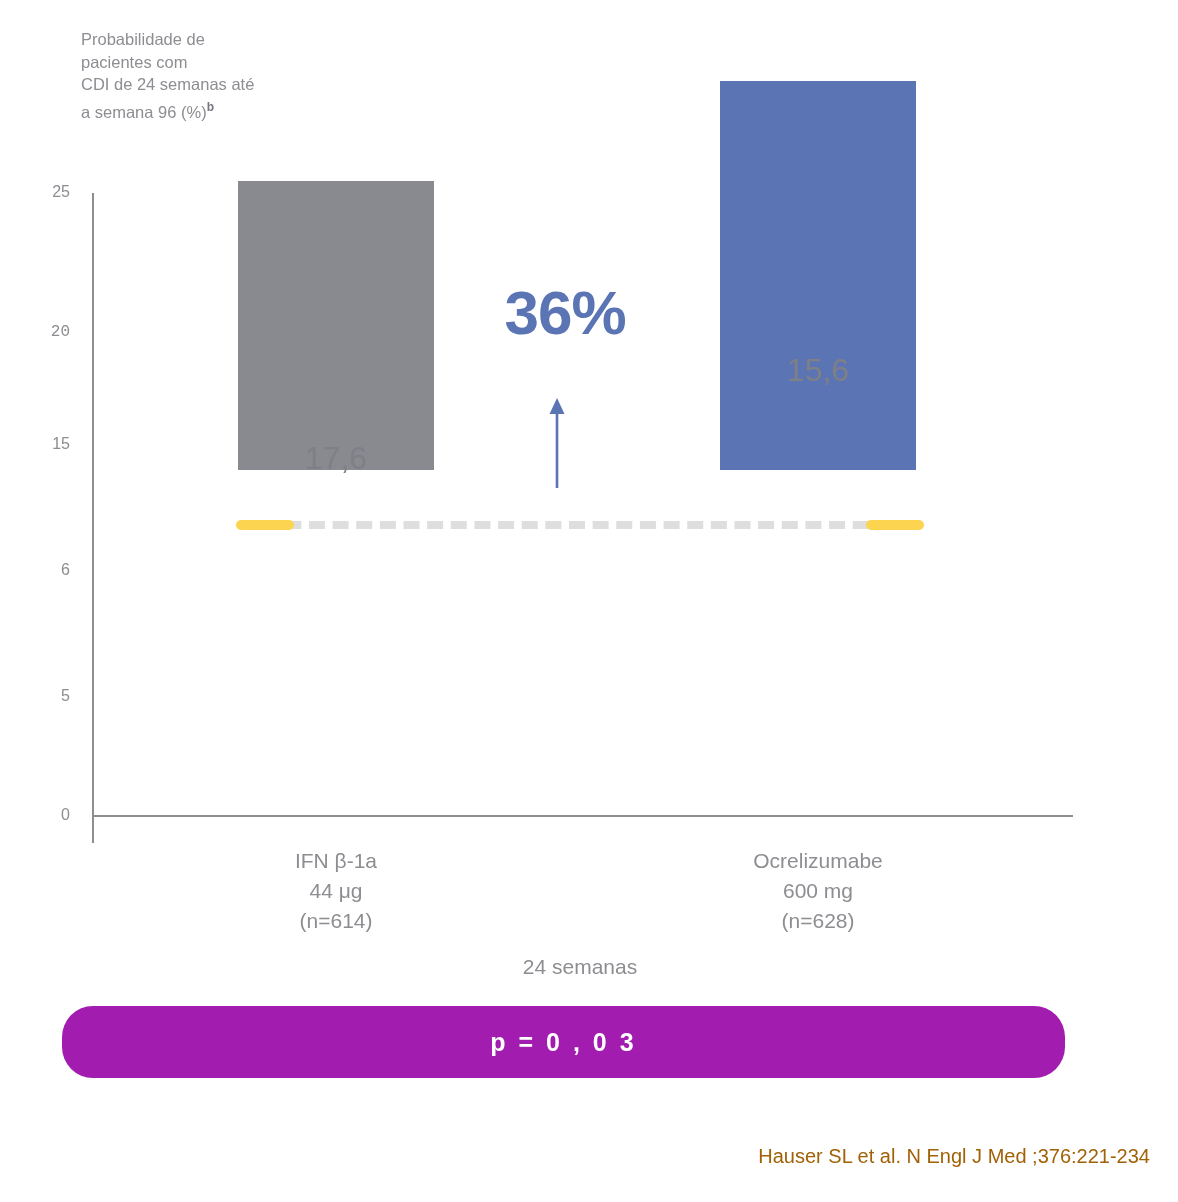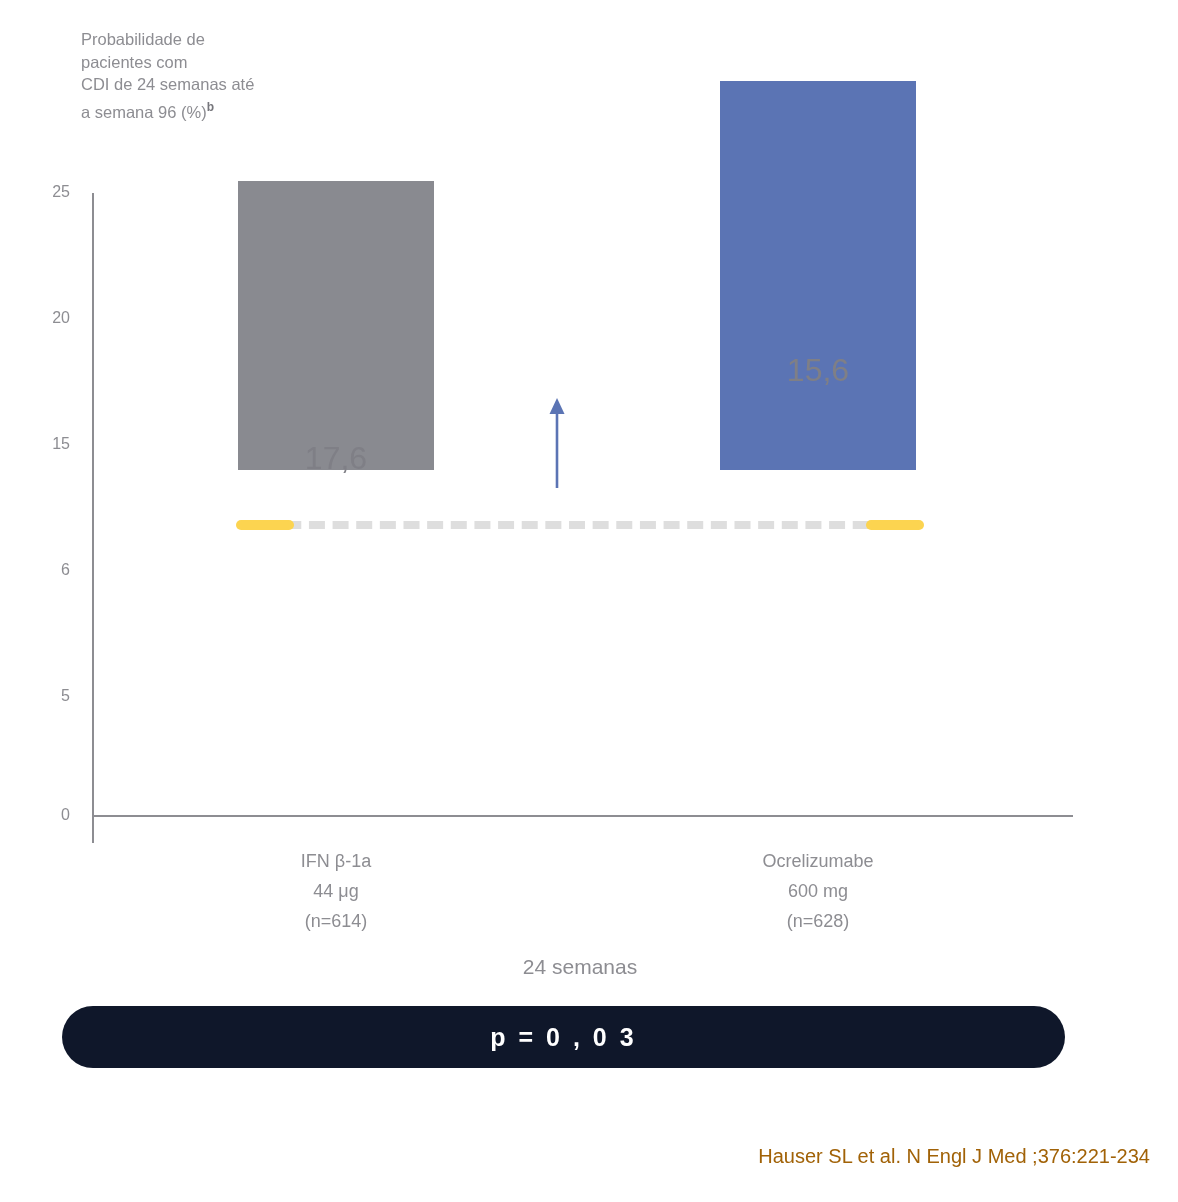--- a/index.html
+++ b/index.html
@@ -138,21 +138,21 @@
     top: 396px;
     width: 28px;
     height: 92px;
   }
 
   
   .category-label {
     position: absolute;
     width: 300px;
     text-align: center;
-    font-size: 18px;
+    font-size: 21px;
     line-height: 30px;
     color: #8d8d92;
     white-space: pre-line;
   }
   #category-ifn         { left: 186px; top: 846px; }
   #category-ocrelizumab { left: 668px; top: 846px; }
 
   
   #x-axis-caption {
     position: absolute;
@@ -163,23 +163,23 @@
     font-size: 21px;
     color: #8d8d92;
   }
 
   
   #p-value-pill {
     position: absolute;
     left: 62px;
     top: 1006px;
     width: 1003px;
-    height: 62px;
+    height: 72px;
     border-radius: 31px;
-    background: #0f172a;
+    background: #a21caf;
     color: #ffffff;
     font-size: 25px;
     font-weight: bold;
     letter-spacing: 3px;
     display: flex;
     align-items: center;
     justify-content: center;
   }
 
   
@@ -198,36 +198,37 @@
 pacientes com
 CDI de 24 semanas até
 a semana 96 (%)</span><span class="sup">b</span></div>
 
 <div id="plot-area">
 
   <div class="axis-line-v"></div>
   <div class="axis-line-h"></div>
 
   <div class="y-tick-label" style="left:14px; top:183px;">25</div>
-  <div class="y-tick-label" style="left:14px; top:309px;">20</div>
+  <div class="y-tick-label" style="left:14px; top:323px;font-family:Liberation Mono, monospace;">20</div>
   <div class="y-tick-label" style="left:14px; top:435px;">15</div>
   <div class="y-tick-label" style="left:14px; top:561px;">6</div>
   <div class="y-tick-label" style="left:14px; top:687px;">5</div>
   <div class="y-tick-label" style="left:14px; top:806px;">0</div>
 
   <div class="bar" id="bar-ifn" style="height: 289.072px; background: rgb(137, 138, 144);"></div>
   <div class="bar" id="bar-ocrelizumab" style="height: 388.752px; background: rgb(91, 116, 180);"></div>
 
   <div id="reference-line" style="top: 520.928px; border-top-color: rgb(222, 222, 222);"></div>
   <div class="ref-cap" id="ref-cap-left" style="top: 519.928px; background: rgb(252, 212, 80);"></div>
   <div class="ref-cap" id="ref-cap-right" style="top: 519.928px; background: rgb(252, 212, 80);"></div>
 
   <div class="bar-value" id="value-ifn">17,6</div>
   <div class="bar-value" id="value-ocrelizumab">15,6</div>
 
+  <div id="delta-label">36%</div>
   <svg id="delta-arrow" viewBox="0 0 28 92">
     <line x1="14" y1="92" x2="14" y2="14" stroke="#5b74b4" stroke-width="2.6"></line>
     <polygon points="14,2 6.5,18 21.5,18" fill="#5b74b4"></polygon>
   </svg>
 
   <div class="category-label" id="category-ifn">IFN β-1a
 44 μg
 (n=614)</div>
   <div class="category-label" id="category-ocrelizumab">Ocrelizumabe
 600 mg

